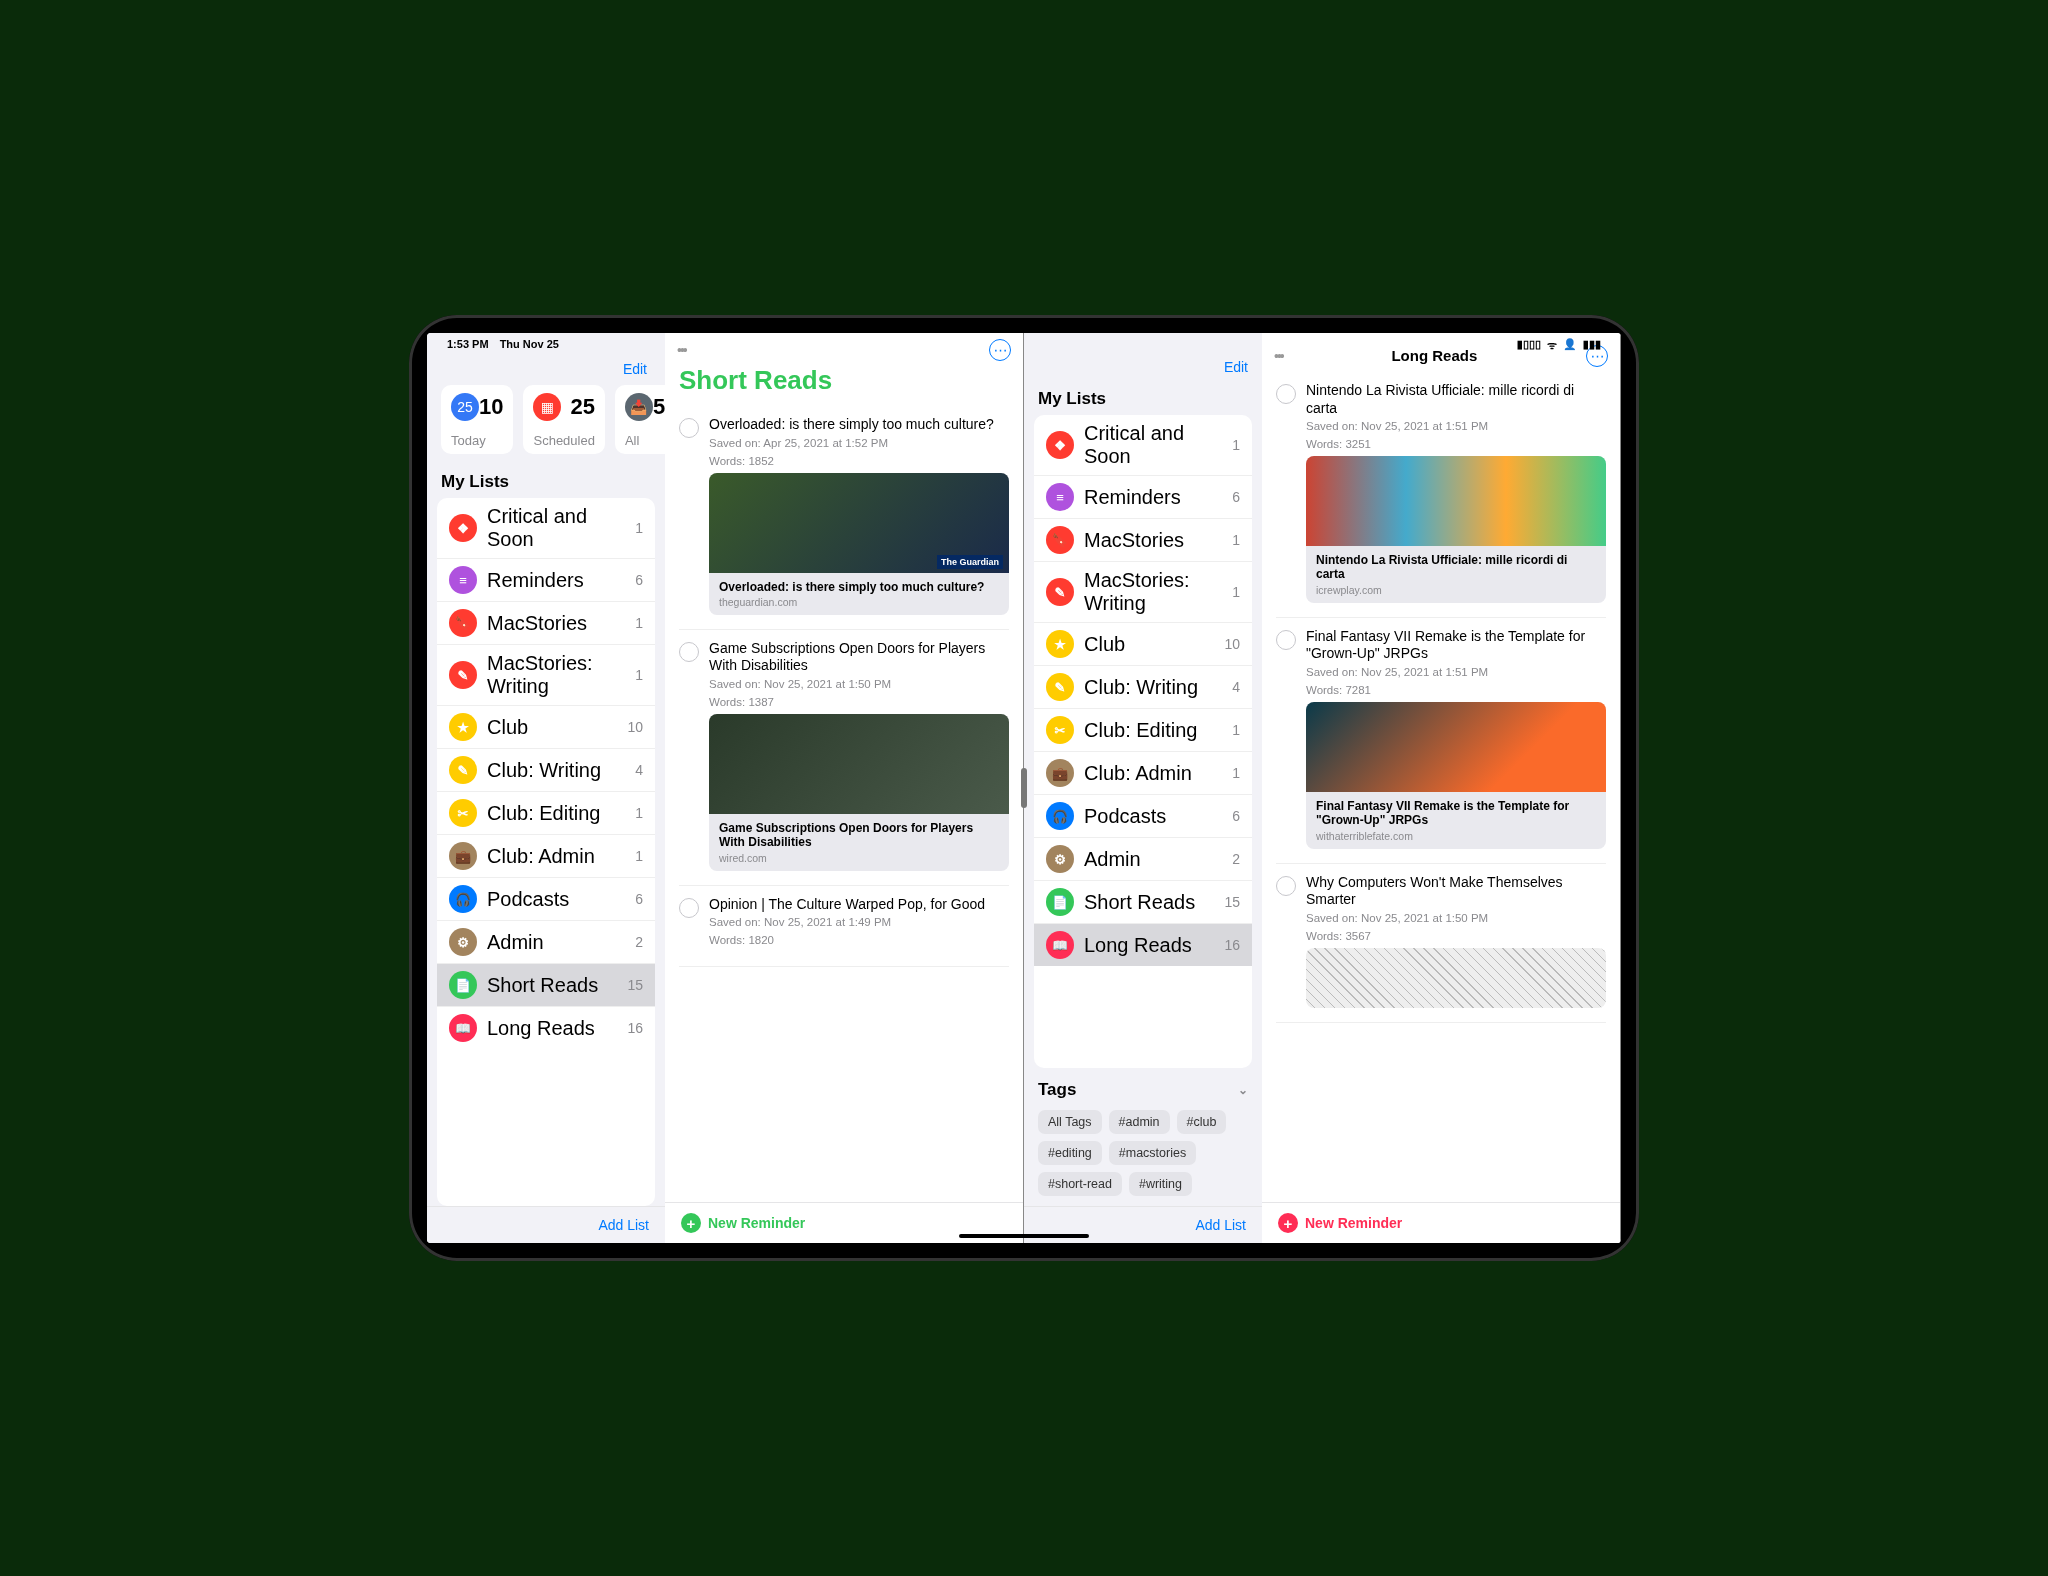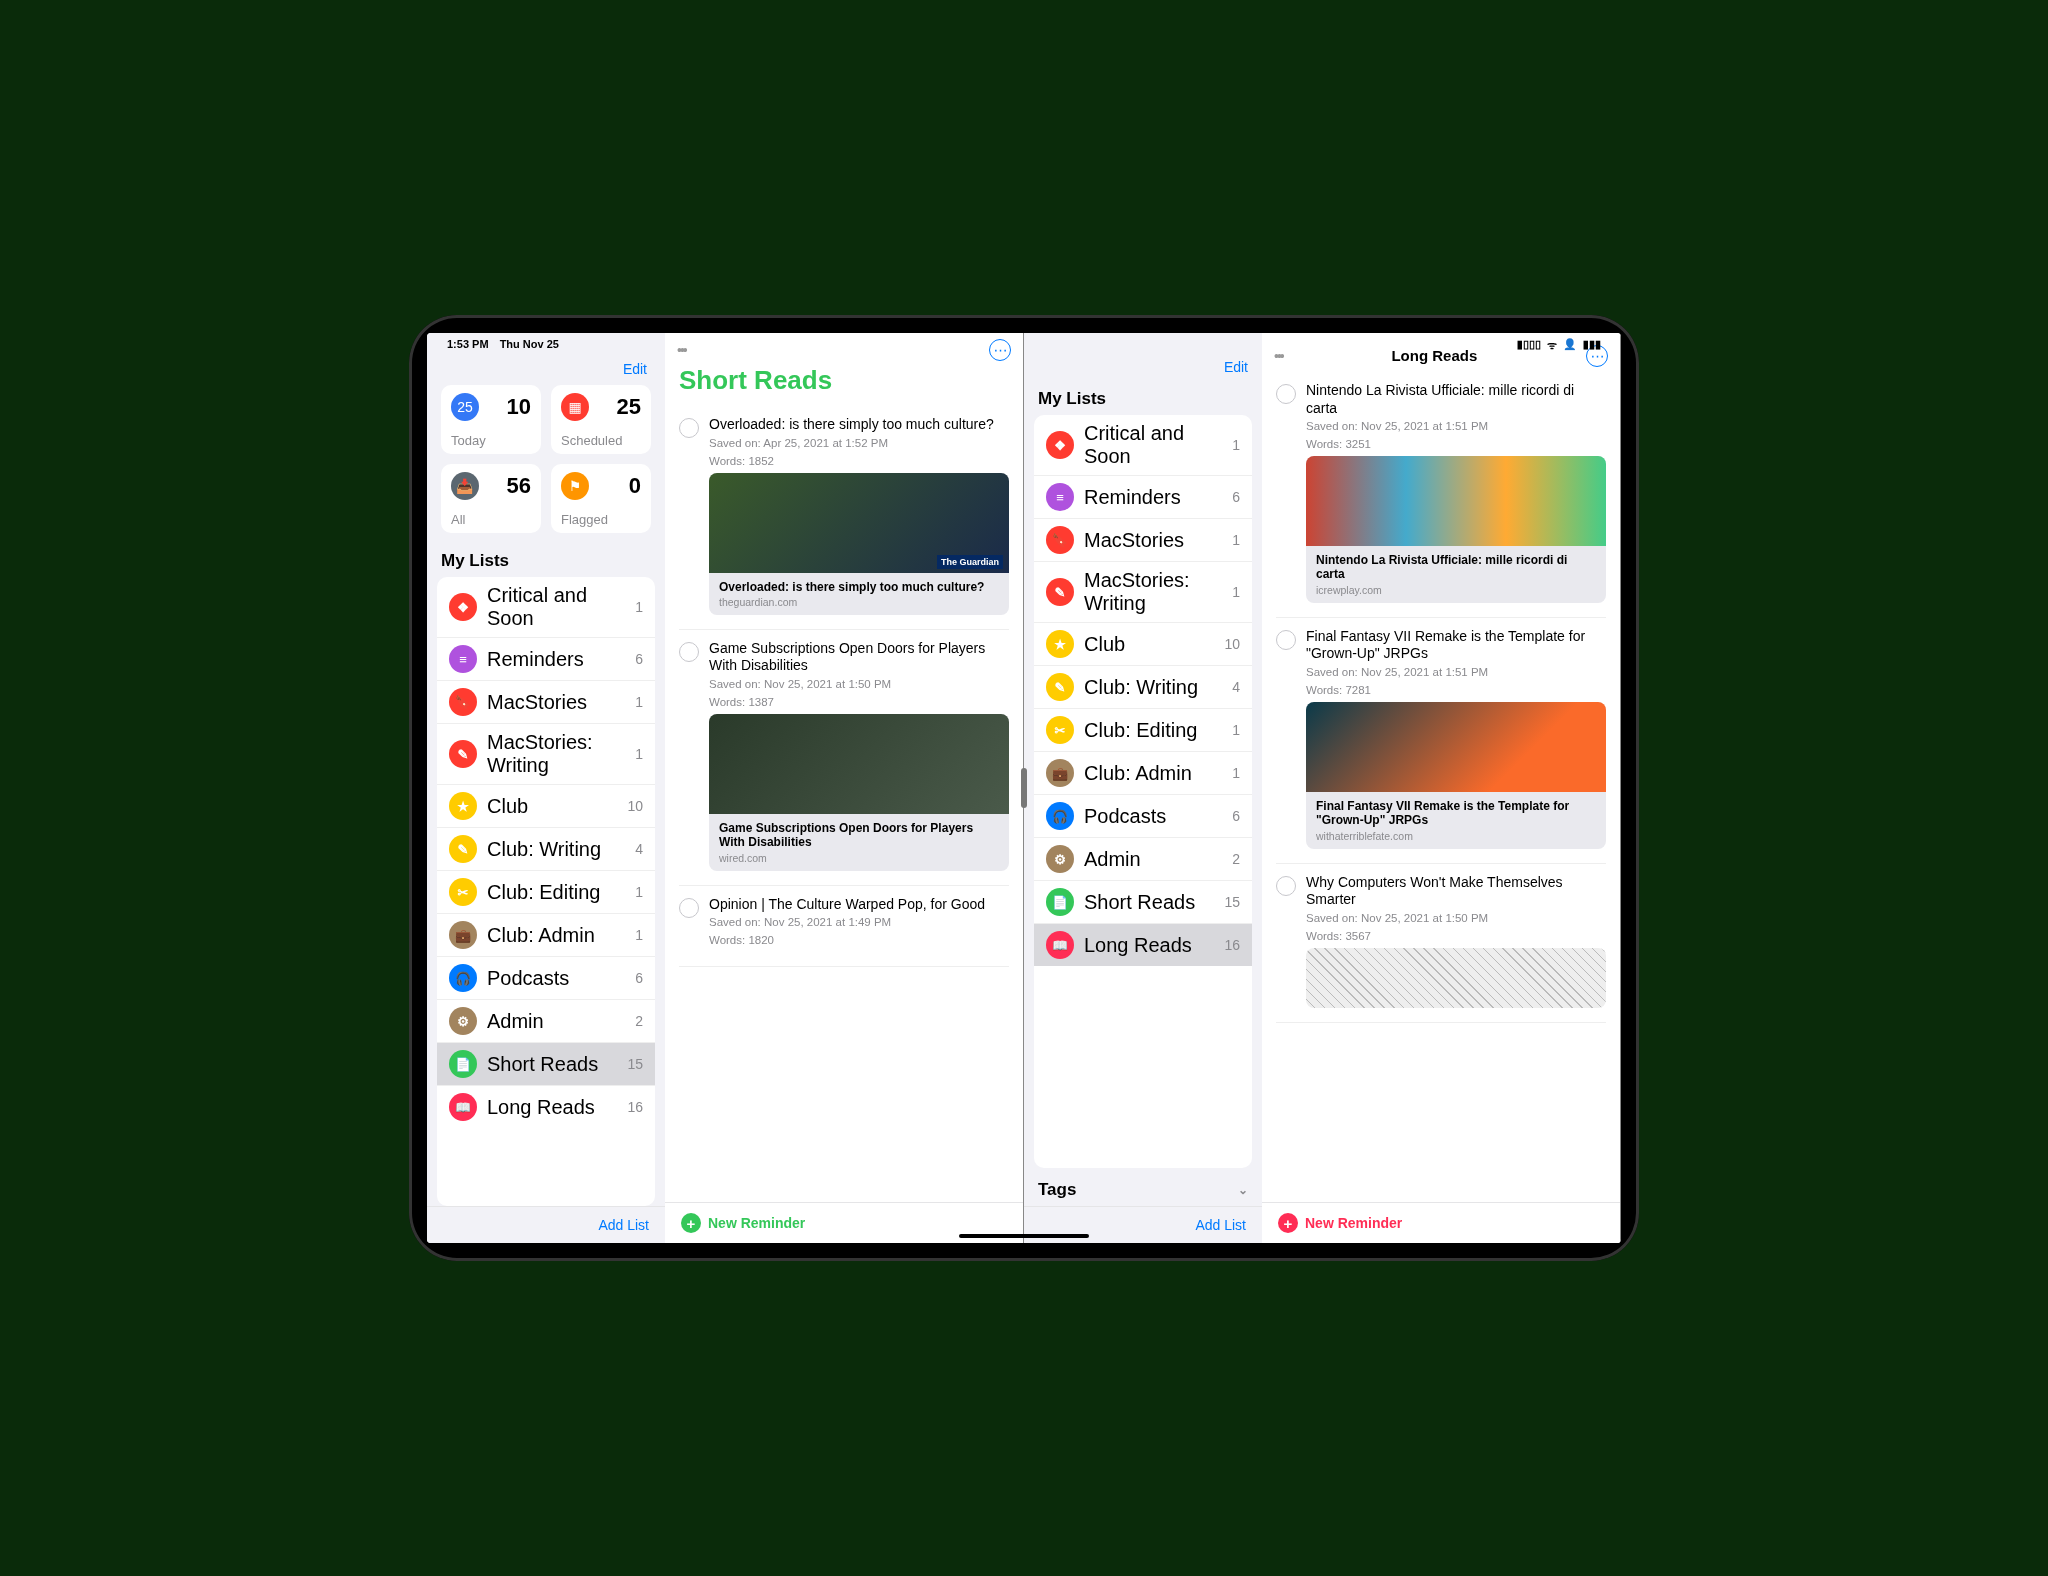--- a/index.html
+++ b/index.html
@@ -8,21 +8,21 @@
   .screen { width:100%; height:100%; background:#fff; border-radius:4px; overflow:hidden; display:flex; position:relative; }
   .status-bar { position:absolute; top:0; left:0; right:0; height:22px; display:flex; justify-content:space-between; align-items:center; padding:0 20px; font-size:11px; font-weight:600; z-index:10; }
   .status-left span { margin-right:8px; }
   .status-right { display:flex; gap:6px; align-items:center; }
   .app { flex:1; display:flex; border-right:1px solid #888; position:relative; }
   .app:last-child { border-right:none; }
   .divider-handle { position:absolute; left:50%; top:50%; transform:translate(-50%,-50%); width:6px; height:40px; background:#777; border-radius:3px; z-index:20;}
   .sidebar { width:238px; background:#f2f2f7; display:flex; flex-direction:column; }
   .sidebar-top { padding:24px 12px 0 12px; }
   .edit-btn { text-align:right; color:#007aff; font-size:14px; padding:4px 6px 8px; }
-  .summary-grid { display:grid; grid-template-columns:1fr 1fr; gap:10px; padding:0 2px 12px; }
+  .summary-grid { display:grid; grid-template-columns:1fr 1fr 1fr 1fr; gap:10px; padding:0 2px 12px; }
   .card { background:#fff; border-radius:10px; padding:8px 10px 6px; }
   .card-row { display:flex; justify-content:space-between; align-items:center; }
   .card-icon { width:28px; height:28px; border-radius:50%; display:flex; align-items:center; justify-content:center; color:#fff; font-size:14px; }
   .card-count { font-size:22px; font-weight:700; }
   .card-label { color:#8a8a8e; font-size:13px; margin-top:12px; }
   .section-header { font-size:17px; font-weight:700; padding:6px 14px; display:flex; justify-content:space-between; align-items:center;}
   .list-container { background:#fff; border-radius:10px; margin:0 10px; overflow-y:auto; flex:1; }
   .list-row { display:flex; align-items:center; padding:7px 12px; border-bottom:1px solid #eee; gap:10px; }
   .list-row:last-child { border-bottom:none; }
   .list-row.selected { background:#d8d8dc; }
@@ -312,20 +312,29 @@
                 <div class="list-icon" style="background:#ff2d55">📖</div>
                 <div class="list-label">Long Reads</div>
                 <div class="list-count">16</div>
               </div>
             </div>
           <div class="tags-box">
             <div class="section-header" style="padding:6px 4px;">
               <span>Tags</span>
               <span class="chevron">⌄</span>
             </div>
+            <div class="tag-chips" id="right-tags">
+                <div class="chip">All Tags</div>
+                <div class="chip">#admin</div>
+                <div class="chip">#club</div>
+                <div class="chip">#editing</div>
+                <div class="chip">#macstories</div>
+                <div class="chip">#short-read</div>
+                <div class="chip">#writing</div>
+              </div>
           </div>
         </div>
         <div class="bottom-bar">
           <span class="add-list">Add List</span>
         </div>
       </div>
       <div class="detail">
         <div class="detail-top">
           <span class="dots-handle">•••</span>
           <div class="detail-title-sm">Long Reads</div>

